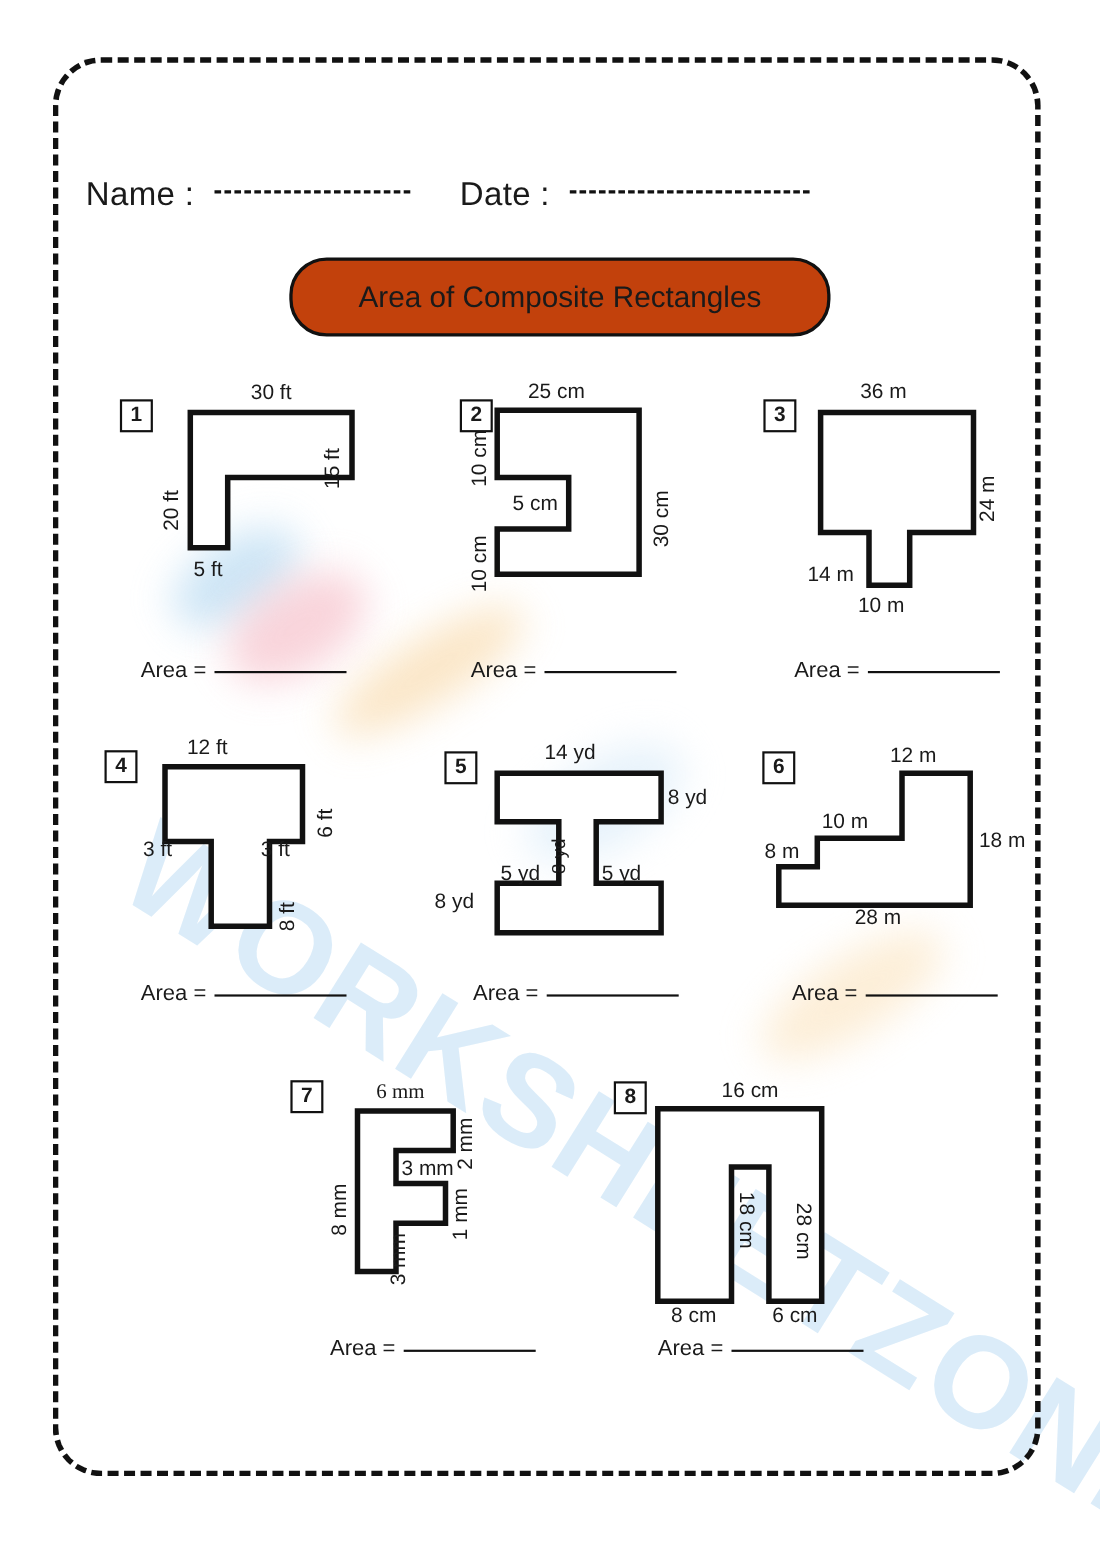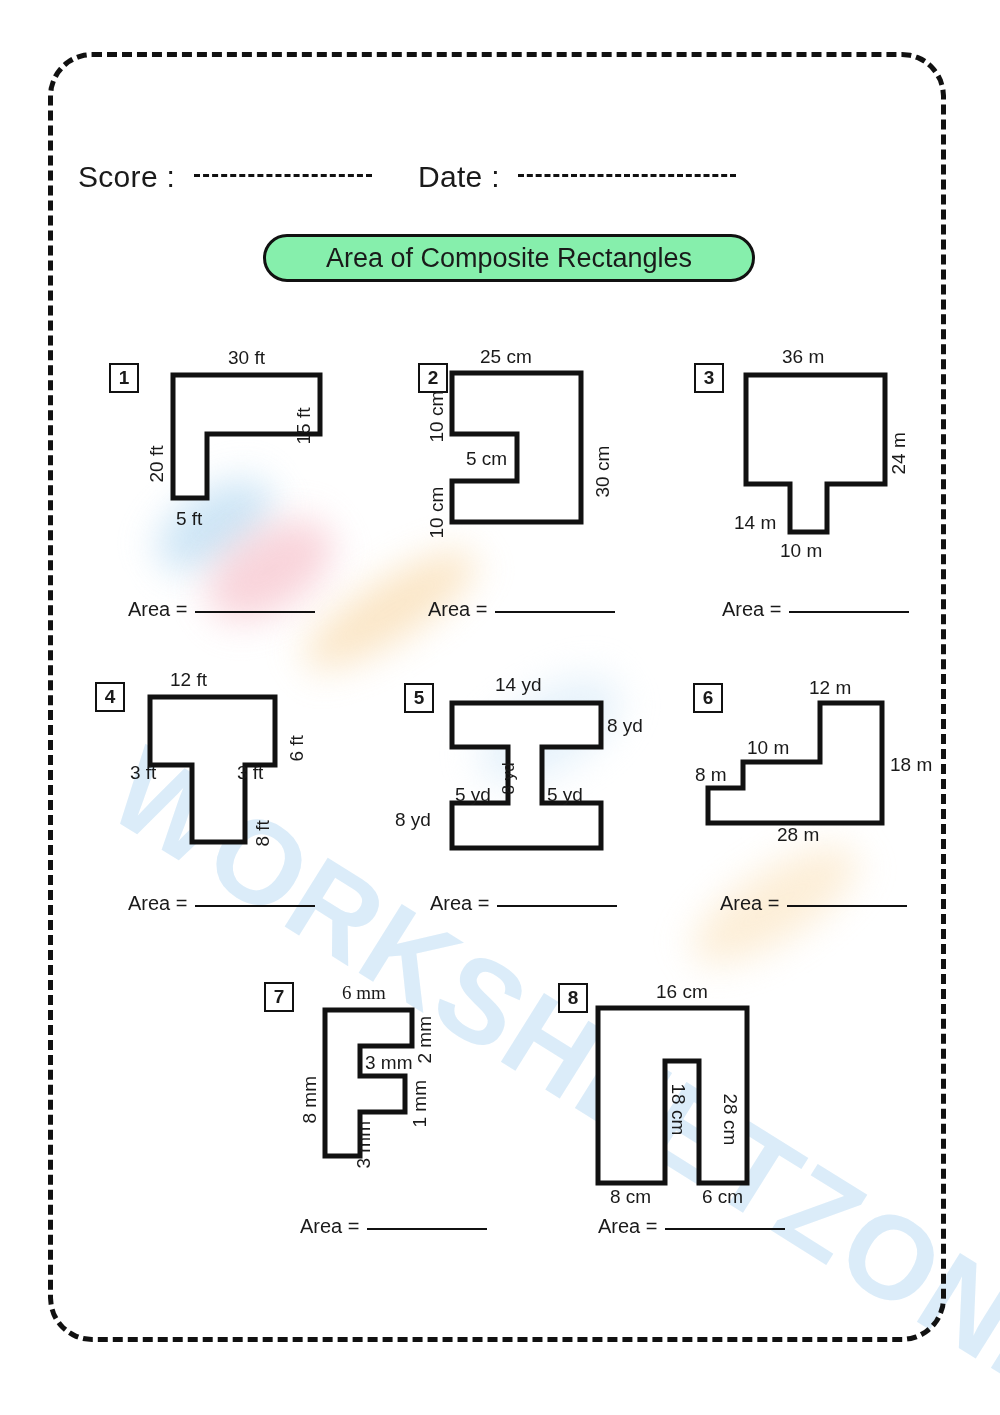--- a/index.html
+++ b/index.html
@@ -118,29 +118,29 @@
     font-weight: 700;
     letter-spacing: 1.4px;
     display: block;
     margin-top: 3px;
   }
 
   
   #title-pill {
     position: absolute;
     left: 263px; top: 234px;
-    width: 492px; height: 48px;
+    width: 492px; height: 72px;
     border: 3.5px solid #111;
     border-radius: 34px;
     box-sizing: border-box;
     display: flex;
     align-items: center;
     justify-content: center;
     font-size: 27px;
-    background: #86efac;
+    background: #c2410c;
     z-index: 2;
   }
 
   
   .problem {
     position: absolute;
     z-index: 2;
   }
   .qnum {
     position: absolute;
@@ -192,21 +192,21 @@
     <div class="wm-blob blob-amber"></div>
     <div class="wm-blob blob-blue2"></div>
     <div class="wm-blob blob-amber2"></div>
     <div class="wm-text">WORKSHEETZONE</div>
   </div>
 
   <div id="sheet-border"></div>
 
 
   <div class="hdr-row" id="score-row">
-    <span>Score :</span>
+    <span>Name :</span>
     <span class="fill-line" id="score-line"></span>
   </div>
 
   <div class="hdr-row" id="date-row">
     <span>Date :</span>
     <span class="fill-line" id="date-line"></span>
   </div>
 
 
   <div id="title-pill">

